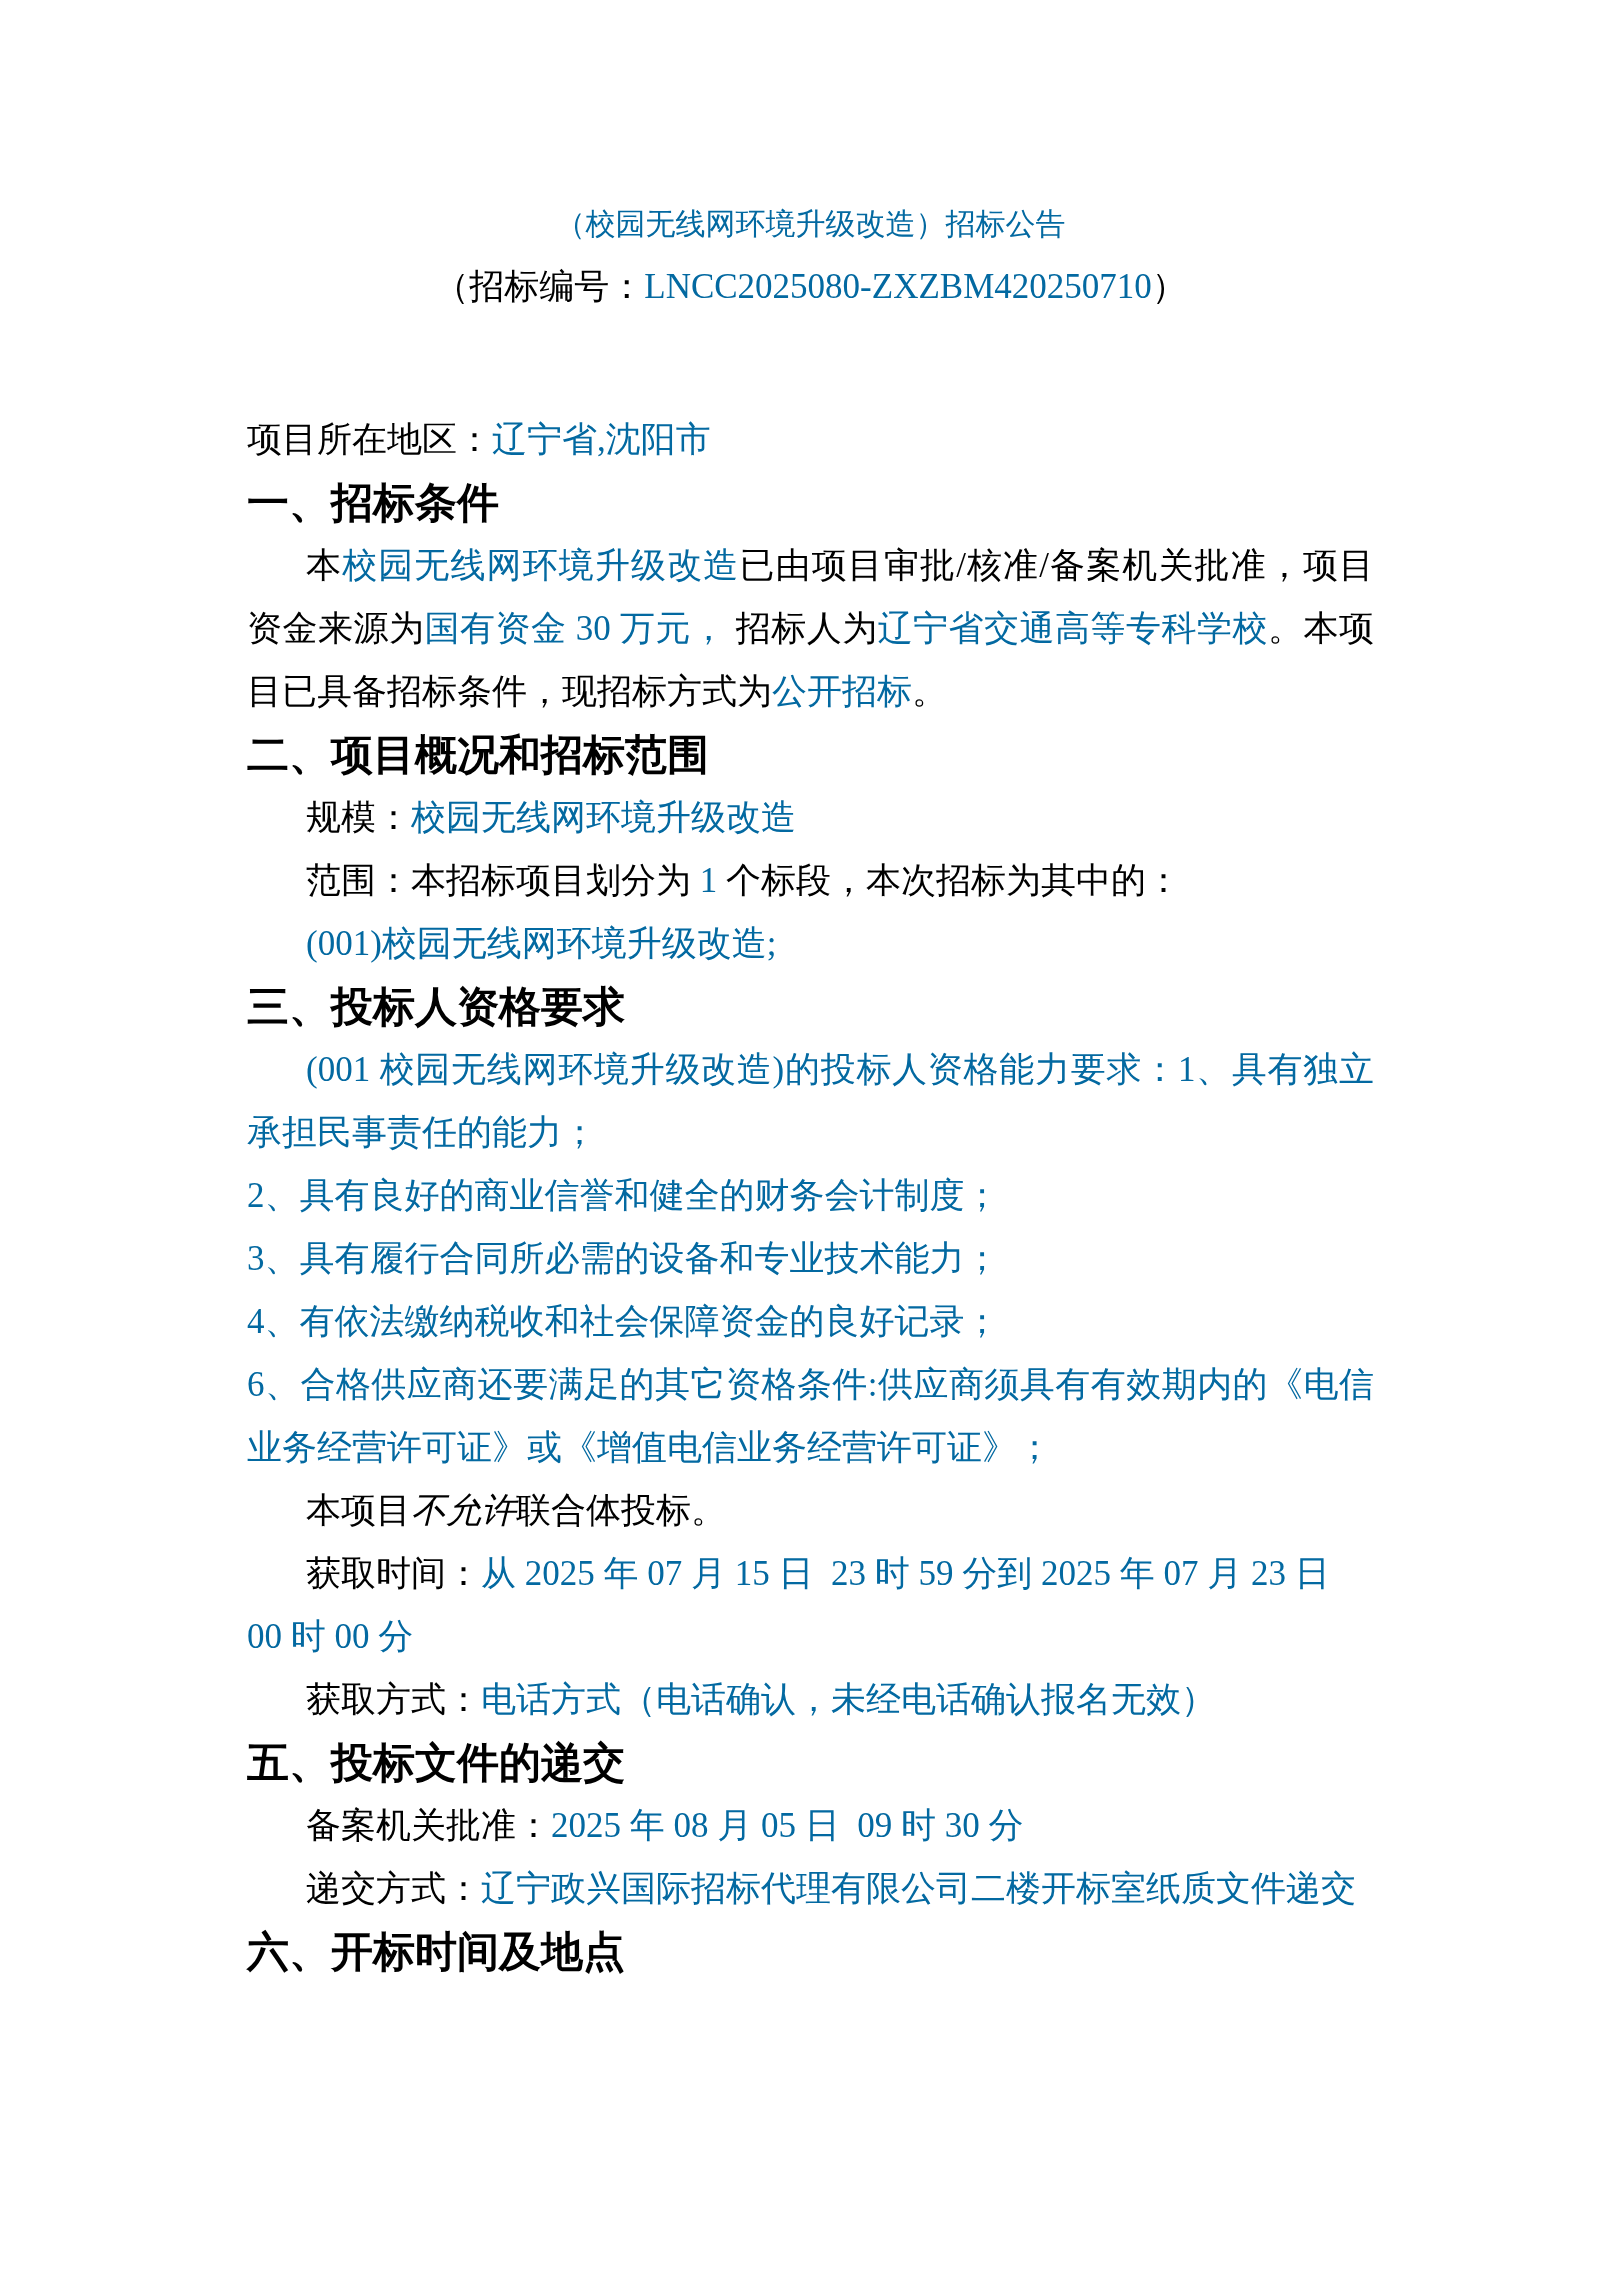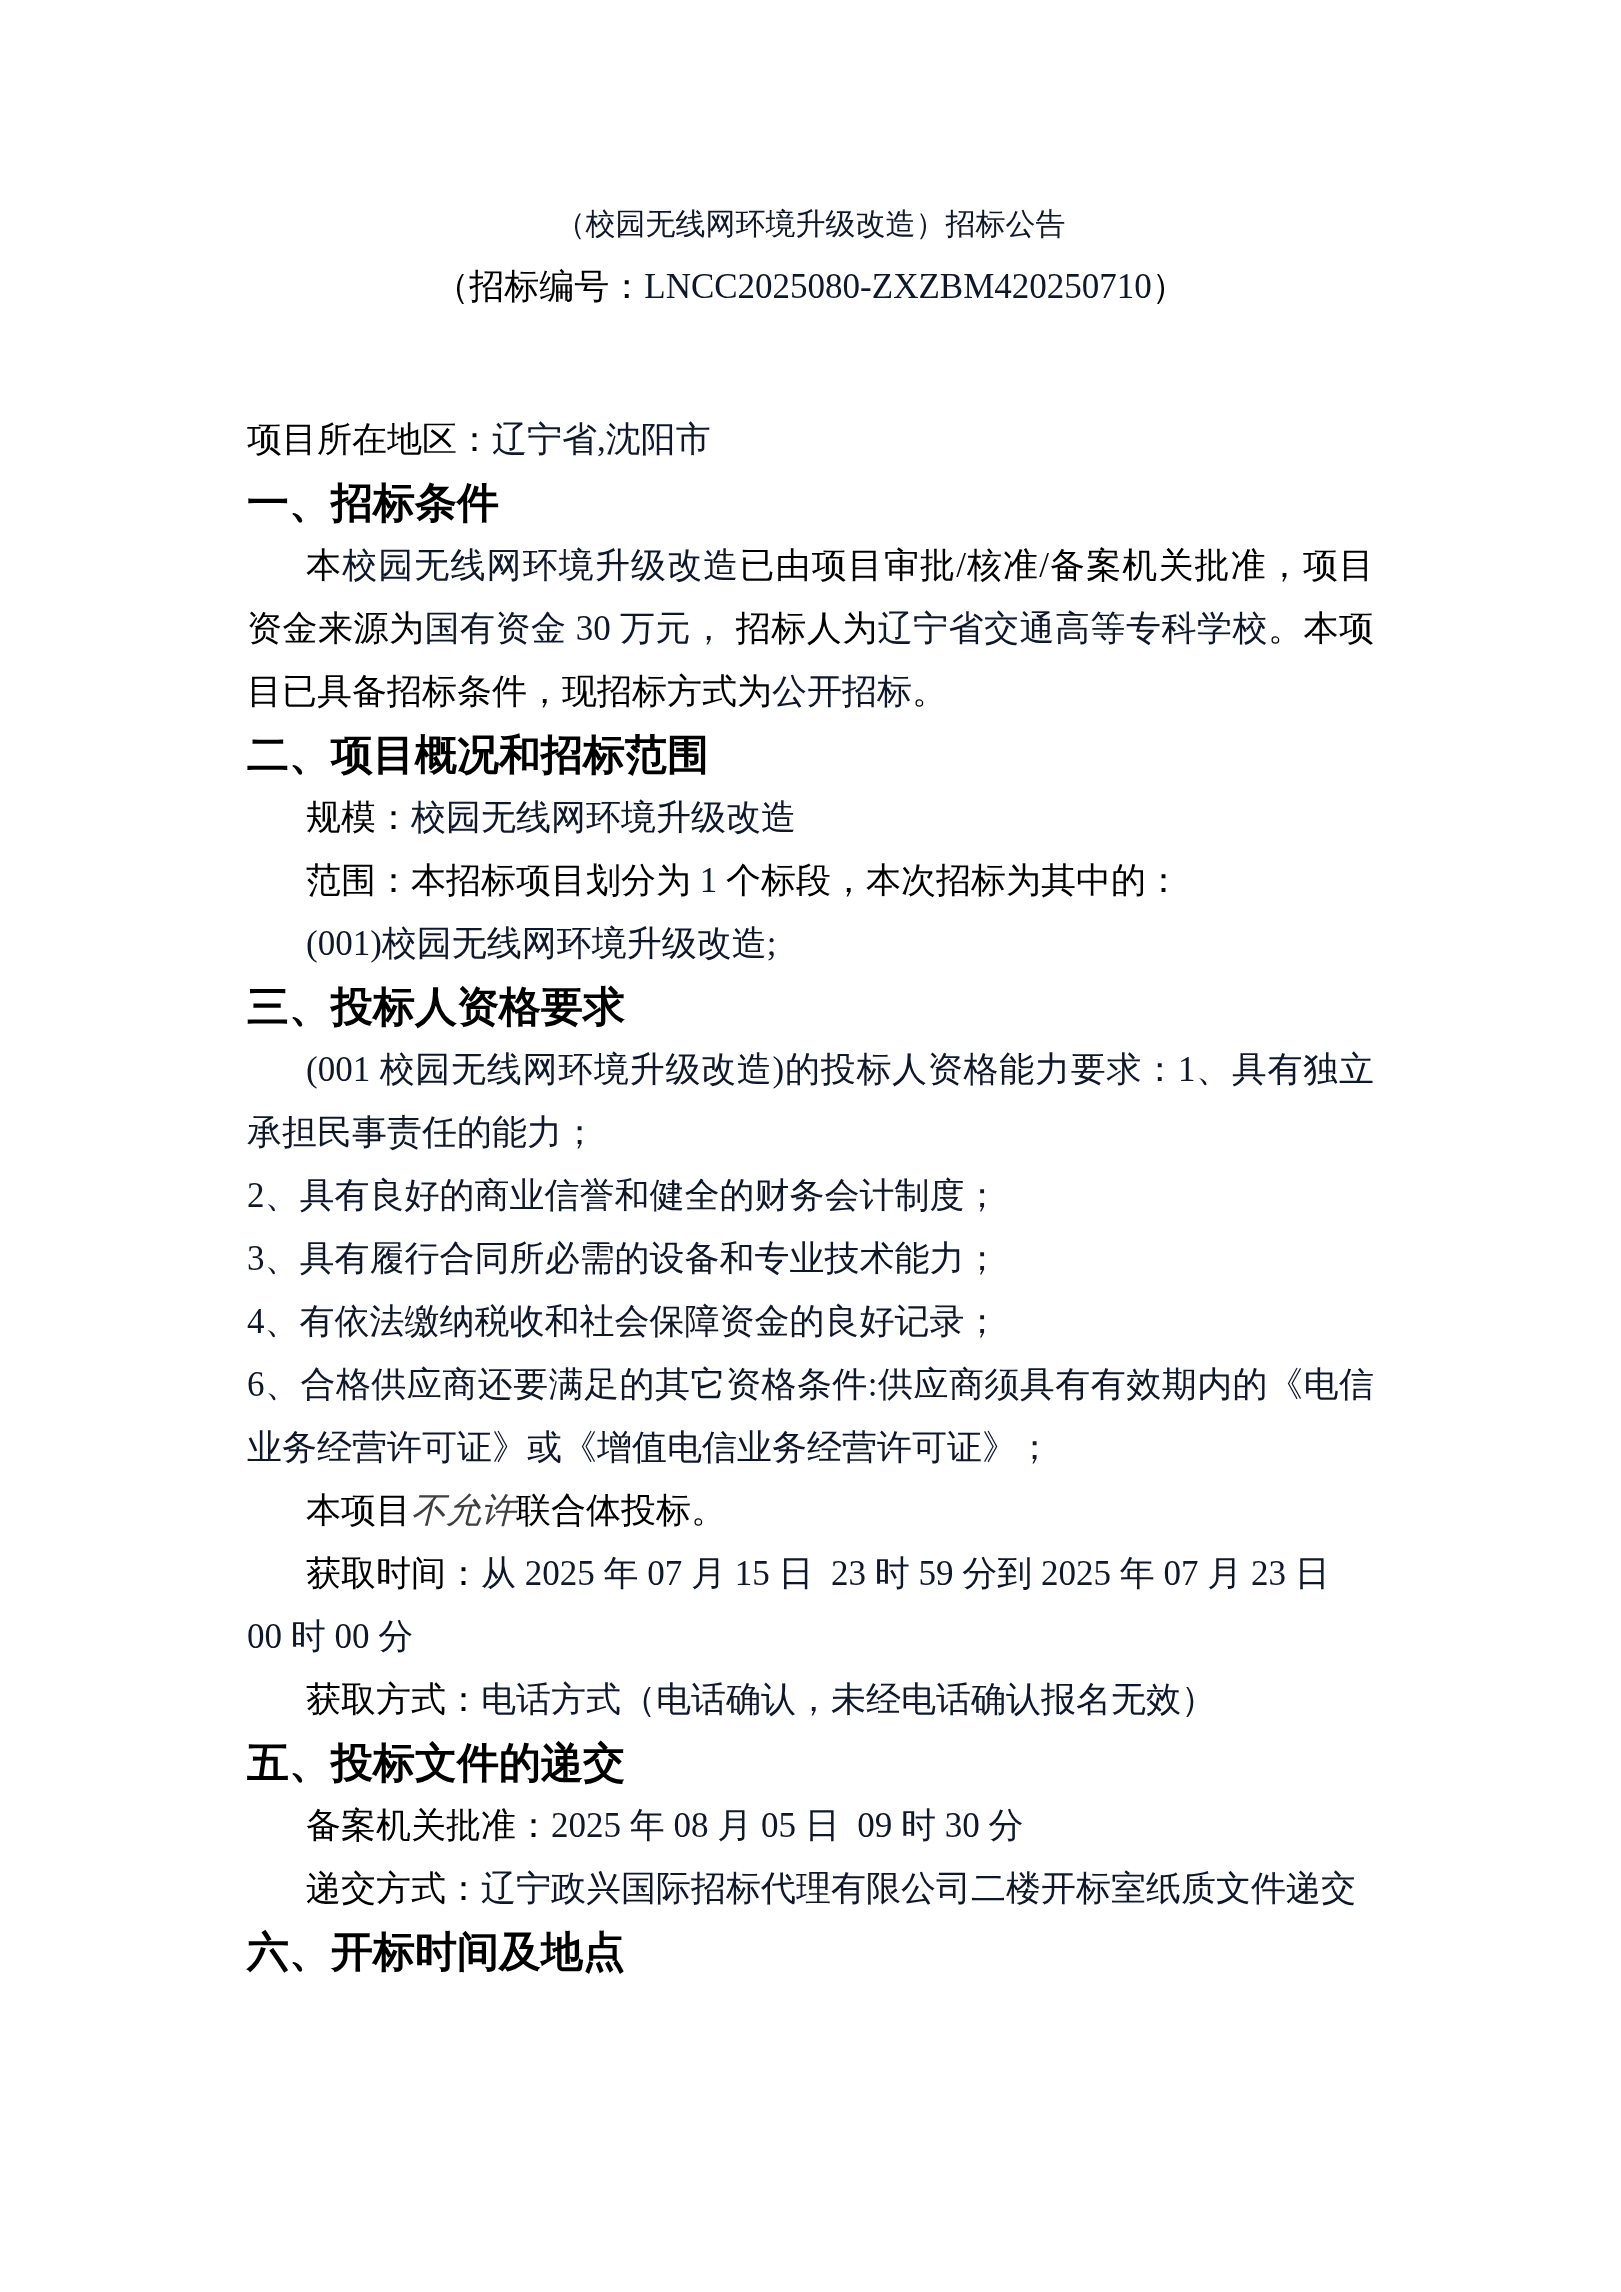--- a/index.html
+++ b/index.html
@@ -29,24 +29,24 @@
   .para {
     text-align: justify;
   }
   .indent {
     text-indent: 59px;
   }
   .center {
     text-align: center;
   }
   .blue {
-    color: #0f172a;
+    color: #0369a1;
   }
   .em-blue {
-    color: #404040;
+    color: #000000;
     font-style: italic;
   }
   .heading {
     font-family: "Liberation Sans", "DejaVu Sans", sans-serif;
     font-weight: bold;
     font-size: 42px;
     line-height: 63px;
     margin: 0;
     white-space: pre-wrap;
   }

